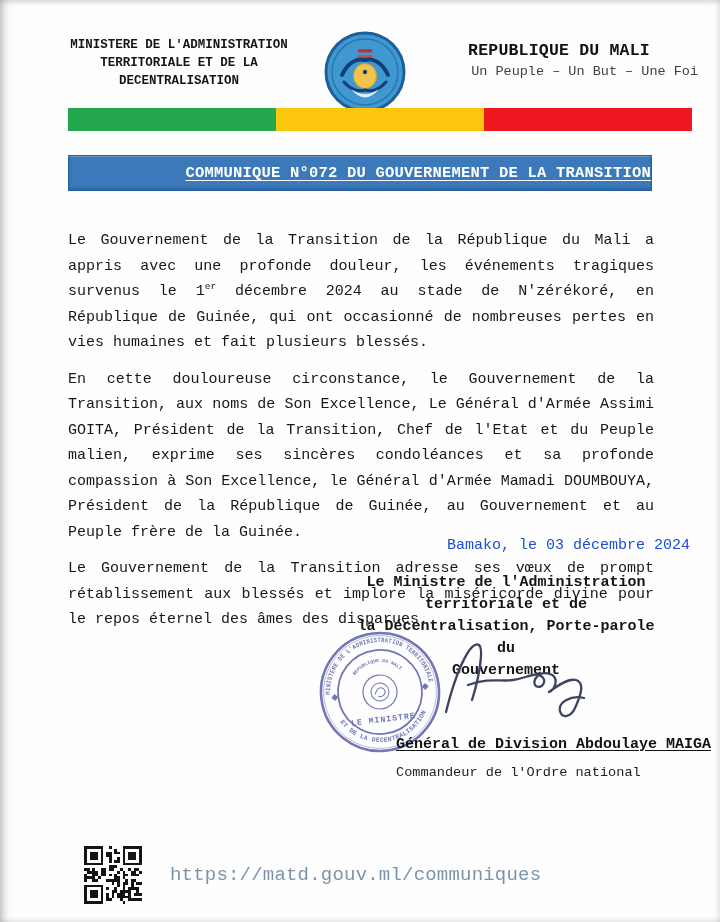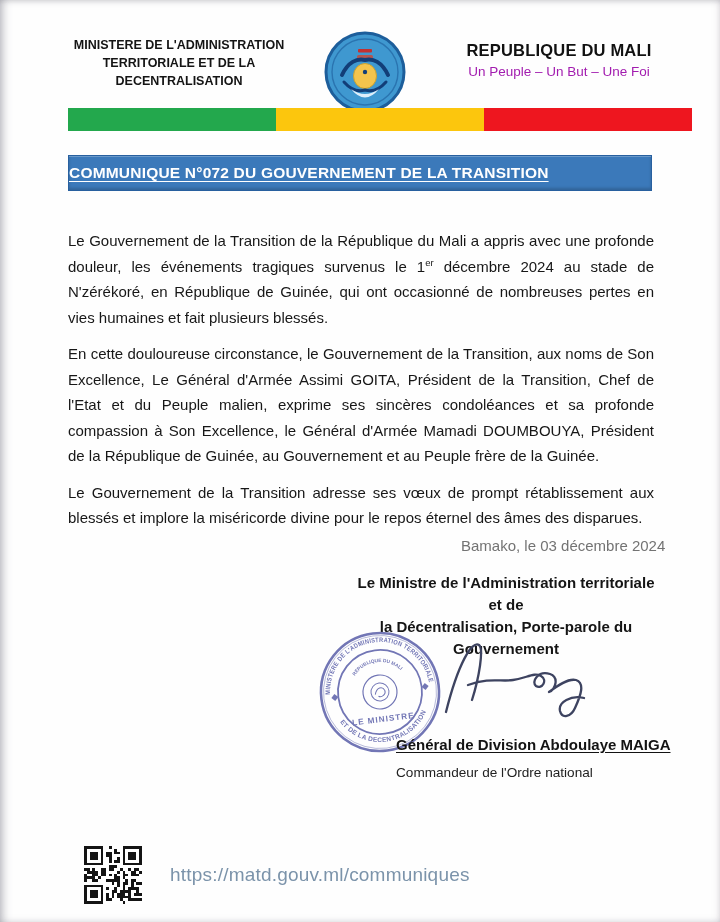--- a/index.html
+++ b/index.html
@@ -1,46 +1,46 @@
 <!DOCTYPE html>
 <html><head>
 <meta charset="utf-8">
 <style>
   html,body{margin:0;padding:0;background:#ffffff;}
   .page{
     position:relative;width:720px;height:922px;background:#fefefe;overflow:hidden;
-    font-family:Liberation Sans, sans-serif;color:#181818;
+    font-family:Liberation Mono, monospace;color:#181818;
     box-shadow: inset 9px 0 8px -6px rgba(110,110,125,.45),
                 inset 0 5px 6px -4px rgba(120,120,130,.35),
                 inset -6px 0 7px -5px rgba(150,140,155,.28),
                 inset 0 -5px 6px -4px rgba(150,150,160,.25);
   }
   
   .hdr-left{position:absolute;top:37px;left:60px;width:238px;text-align:center;
     font-weight:bold;font-size:12.5px;line-height:1.42;color:#141414;}
   .logo{position:absolute;top:31px;left:324px;width:82px;height:82px;}
   .hdr-right{position:absolute;top:41px;left:420px;width:278px;text-align:center;}
   .republic{font-size:16.5px;font-weight:bold;letter-spacing:.2px;color:#111;}
-  .motto{font-size:13.5px;margin-top:4px;color:#a21caf;}
+  .motto{font-size:13.5px;margin-top:4px;color:#404040;text-align:right;}
   
   .flag-bar{position:absolute;top:108px;left:68px;width:624px;height:23px;display:flex;}
   .flag-bar span{flex:1;}
   
   .banner{position:absolute;top:155px;left:68px;width:582px;height:34px;
-    display:flex;align-items:center;justify-content:flex-start;
+    display:flex;align-items:center;justify-content:flex-end;
     border:1px solid #28609f;box-shadow:inset 0 1px 0 rgba(255,255,255,.25), inset 0 -2px 3px rgba(0,0,0,.18);}
   .banner span{color:#ffffff;font-weight:bold;font-size:15.5px;letter-spacing:.2px;
     text-decoration:underline;text-underline-offset:3px;}
   
   .bodytext{position:absolute;top:228px;left:68px;width:586px;
     font-size:15px;line-height:25.5px;text-align:justify;color:#171717;}
   .bodytext p{margin:0 0 11px 0;}
   .bodytext sup{font-size:9.5px;vertical-align:super;line-height:0;}
   
-  .dateline{position:absolute;top:537px;left:461px;font-size:15px;color:#737373;}
+  .dateline{position:absolute;top:537px;left:447px;font-size:15px;color:#1d4ed8;}
   .sig-title{position:absolute;top:572px;left:350px;width:312px;text-align:center;
     font-weight:bold;font-size:15px;line-height:22px;color:#151515;}
   .stamp{position:absolute;top:627px;left:315px;width:130px;height:130px;transform:rotate(-7deg);opacity:.85;}
   .signature{position:absolute;top:632px;left:438px;width:180px;height:95px;}
   .sig-name-block{position:absolute;top:736px;left:396px;width:316px;text-align:left;}
   .sig-name{font-weight:bold;font-size:15px;text-decoration:underline;text-underline-offset:2px;color:#131313;}
   .sig-rank{font-size:13.6px;margin-top:12px;color:#222;}
   
   .qr{position:absolute;top:846px;left:84px;width:58px;height:58px;}
   .footer-url{position:absolute;top:864px;left:170px;font-size:19px;color:#7b93aa;letter-spacing:.2px;}

